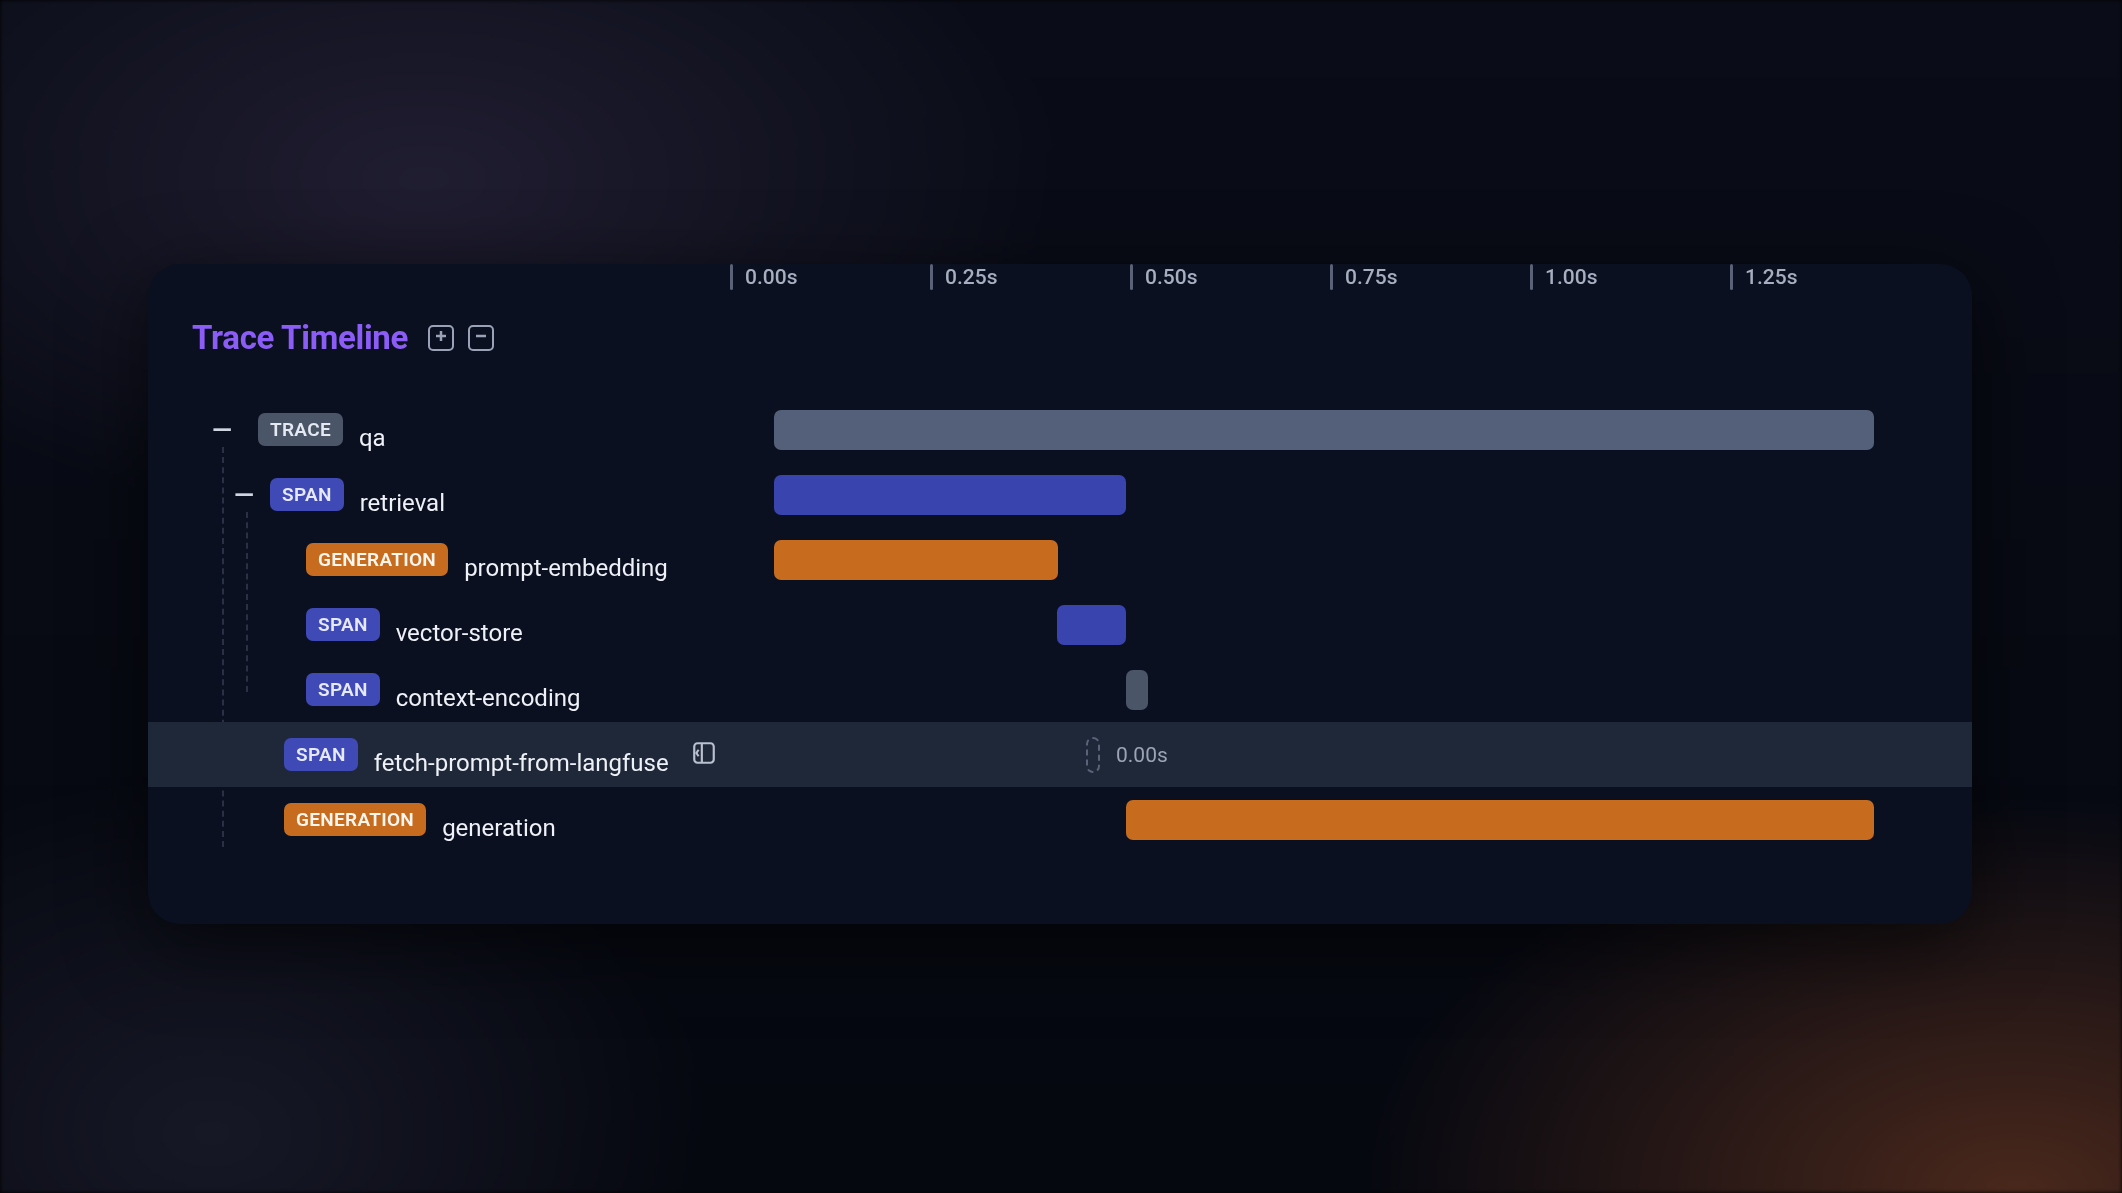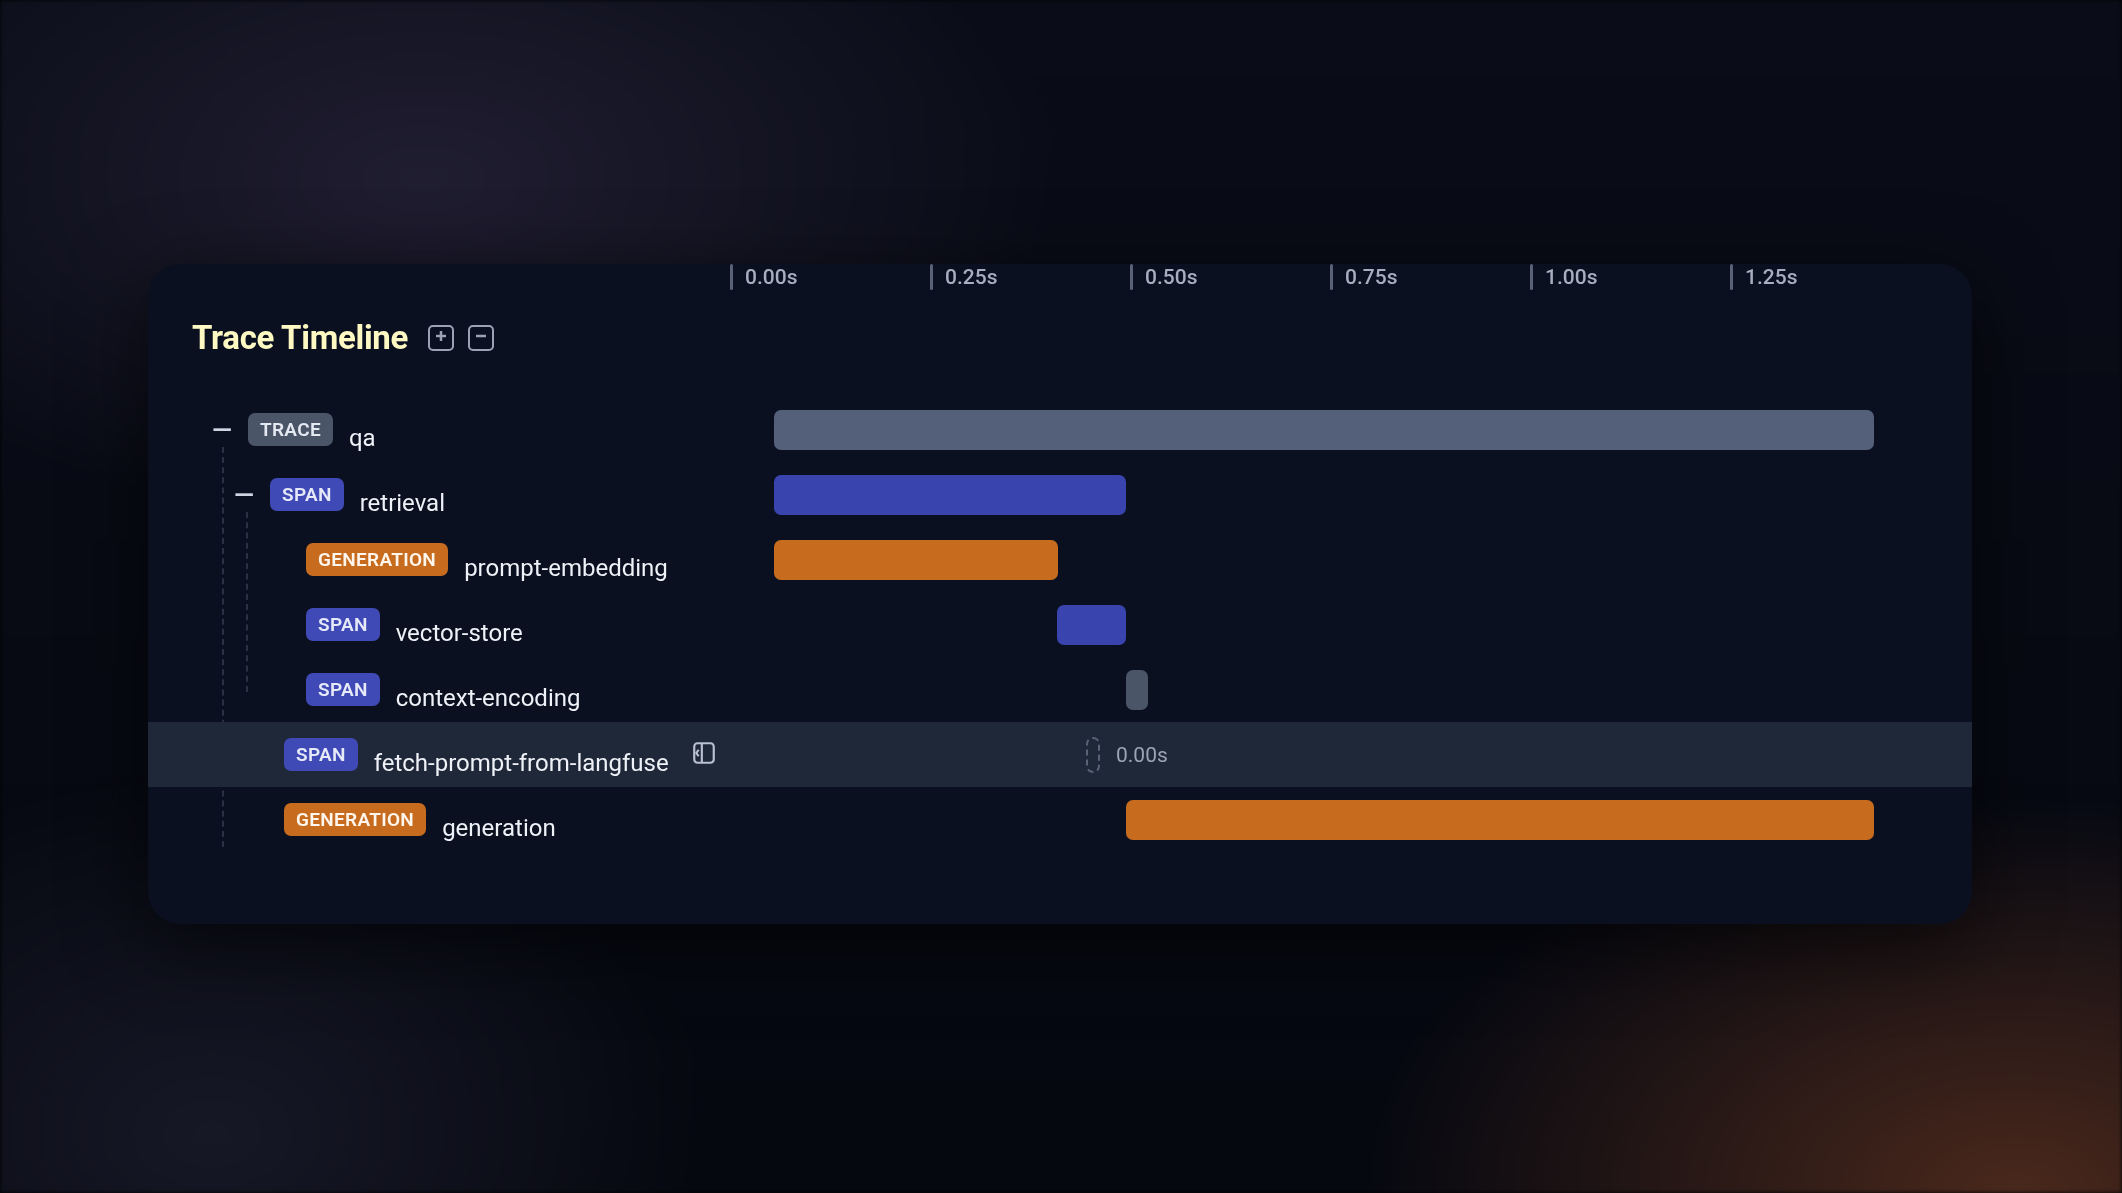--- a/index.html
+++ b/index.html
@@ -31,21 +31,21 @@
       border-radius: 32px;
       padding: 54px 44px;
       box-shadow: 0 20px 80px rgba(0,0,0,0.6);
     }
     .header-row {
       display: flex;
       align-items: center;
       margin-bottom: 40px;
     }
     .title {
-      color: #fef9c3;
+      color: #8b5cf6;
       font-size: 33px;
       font-weight: 700;
       letter-spacing: -0.3px;
     }
     .icon-btn {
       width: 26px;
       height: 26px;
       border: 2px solid #9aa3b5;
       border-radius: 5px;
       margin-left: 20px;
@@ -217,21 +217,21 @@
           <div class="tick-line"></div>
           <div class="tick-label">1.25s</div>
         </div>
     </div>
   </div>
 
   <div class="rows">
 
     <div class="row">
       <span class="collapse" style="margin-left:18px">—</span>
-      <span class="badge trace" style="margin-left:14px">TRACE</span>
+      <span class="badge trace" style="margin-left:24px">TRACE</span>
       <span class="node-name">qa</span>
       <div class="bar-area">
           <div class="bar trace" style="left:0;width:1100px"></div>
         </div>
       <div class="tree-guide" style="left:30px;top:50px;height:400px"></div>
     </div>
 
     <div class="row">
       <span class="collapse" style="margin-left:40px">—</span>
       <span class="badge span" style="margin-left:14px">SPAN</span>

